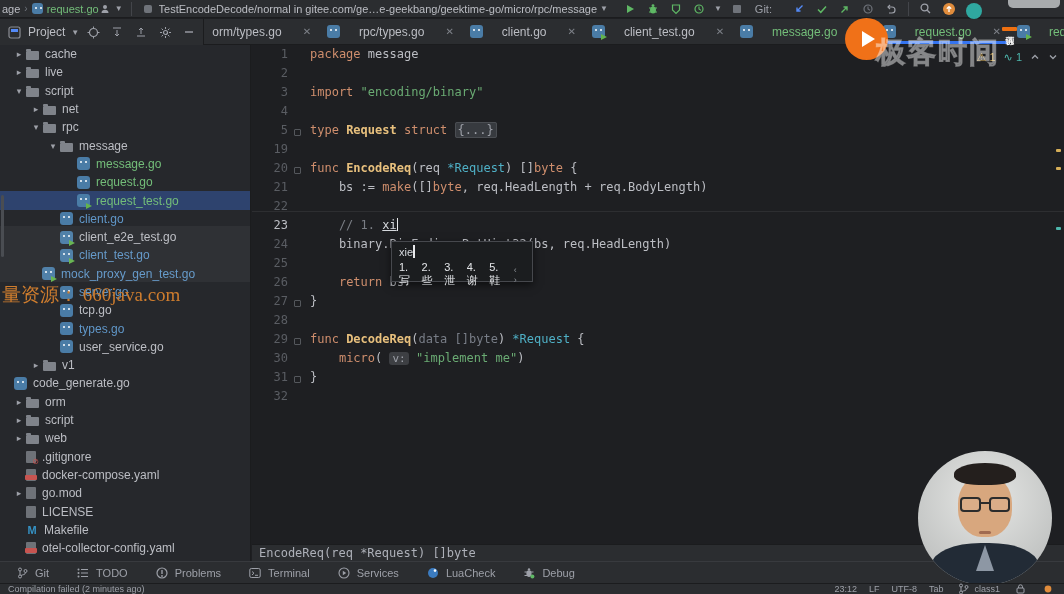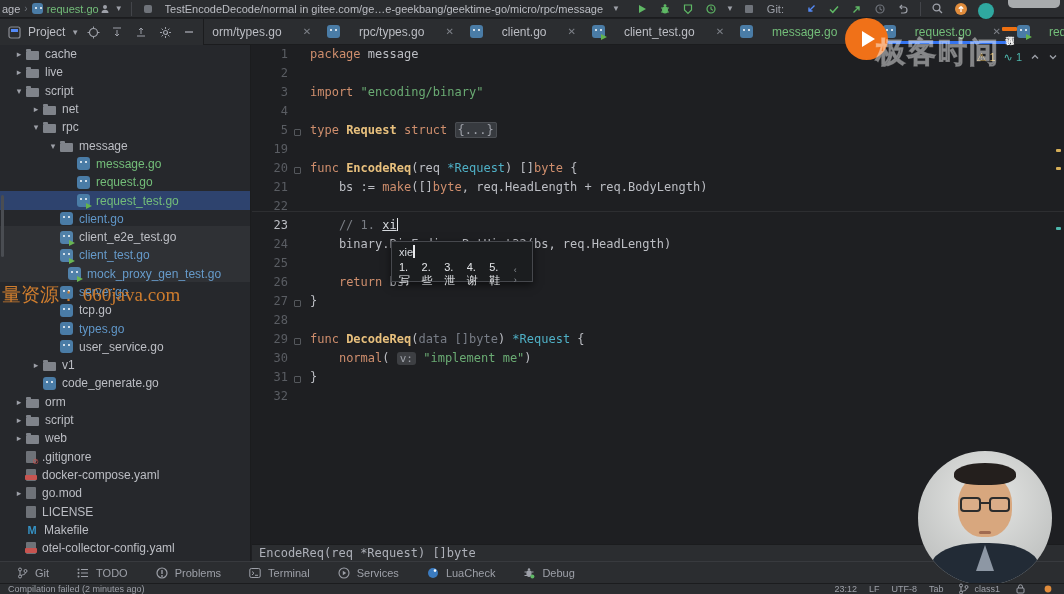--- a/index.html
+++ b/index.html
@@ -9,21 +9,21 @@
 
   
   .titlebar { position:absolute; left:0; top:0; width:1064px; height:18px;
     background:#2b2d30; border-bottom:1px solid #1b1c1e; display:flex; align-items:center;
     font-size:11px; color:#bcbec4; }
   .titlebar .crumb { display:flex; align-items:center; gap:4px; padding-left:2px; }
   .sep { color:#6f737a; font-size:10px; }
   .file-green { color:#73bd79; }
   .tb-icon { display:inline-flex; align-items:center; justify-content:center; width:16px; height:16px; }
   .vdiv { width:1px; height:14px; background:#43454a; margin:0 8px; }
-  .runconfig { display:flex; align-items:center; gap:9px; color:#bcbec4; }
+  .runconfig { display:flex; align-items:center; gap:3px; color:#bcbec4; }
   .runconfig .cfgtxt { max-width:480px; white-space:nowrap; overflow:hidden; }
   .chev { color:#9da0a8; font-size:8px; }
   .tb-actions { display:flex; align-items:center; gap:7px; margin-left:14px; }
   .gitlabel { color:#9da0a8; margin-left:10px; margin-right:15px; }
   .pill-overlay { position:absolute; right:4px; top:0; width:52px; height:8px; background:#b3b6b8;
     border-radius:0 0 5px 5px; opacity:.92; z-index:70; }
   .circle-teal-edge { position:absolute; right:-8px; top:2px; width:16px; height:16px; border-radius:50%;
     background:#2fa8a0; }
 
   
@@ -413,21 +413,21 @@
         <div class="tree-row" style="padding-left: 46px;">
           <span class="arrow"></span>
           <span class="icon-go test"></span>
           <span class="lbl">client_e2e_test.go</span>
         </div>
         <div class="tree-row" style="padding-left: 46px;">
           <span class="arrow"></span>
           <span class="icon-go test"></span>
           <span class="lbl t-blue">client_test.go</span>
         </div>
-        <div class="tree-row" style="padding-left: 54px;">
+        <div class="tree-row" style="padding-left: 28px;">
           <span class="arrow"></span>
           <span class="icon-go test"></span>
           <span class="lbl t-blue">mock_proxy_gen_test.go</span>
         </div>
         <div class="tree-row" style="padding-left: 46px;">
           <span class="arrow"></span>
           <span class="icon-go"></span>
           <span class="lbl t-blue">server.go</span>
         </div>
         <div class="tree-row" style="padding-left: 46px;">
@@ -443,21 +443,21 @@
         <div class="tree-row" style="padding-left: 46px;">
           <span class="arrow"></span>
           <span class="icon-go"></span>
           <span class="lbl">user_service.go</span>
         </div>
         <div class="tree-row" style="padding-left: 29px;">
           <span class="arrow">▸</span>
           <span class="icon-folder"></span>
           <span class="lbl">v1</span>
         </div>
-        <div class="tree-row" style="padding-left: 29px;">
+        <div class="tree-row" style="">
           <span class="arrow"></span>
           <span class="icon-go"></span>
           <span class="lbl">code_generate.go</span>
         </div>
         <div class="tree-row" style="padding-left: 12px;">
           <span class="arrow">▸</span>
           <span class="icon-folder"></span>
           <span class="lbl">orm</span>
         </div>
         <div class="tree-row" style="padding-left: 12px;">
@@ -537,21 +537,21 @@
         <div class="code-line"><span class="sk">func</span><span class="sp"> </span><span class="sf">EncodeReq</span><span class="sp">(req </span><span class="st">*Request</span><span class="sp">) []</span><span class="sb">byte</span><span class="sp"> {</span></div>
         <div class="code-line"><span class="sp">    bs := </span><span class="sb">make</span><span class="sp">([]</span><span class="sb">byte</span><span class="sp">, req.HeadLength + req.BodyLength)</span></div>
         <div class="code-line"></div>
         <div class="code-line"><span class="sc">    // 1. </span><span class="sime">xi</span><span class="caret"></span></div>
         <div class="code-line"><span class="sp">    binary.BigEndian.PutUint32(bs, req.HeadLength)</span></div>
         <div class="code-line"></div>
         <div class="code-line"><span class="sp">    </span><span class="sk">return</span><span class="sp"> bs</span></div>
         <div class="code-line"><span class="sp">}</span></div>
         <div class="code-line"></div>
         <div class="code-line"><span class="sk">func</span><span class="sp"> </span><span class="sf">DecodeReq</span><span class="sp">(</span><span class="sd">data []byte</span><span class="sp">) </span><span class="st">*Request</span><span class="sp"> {</span></div>
-        <div class="code-line"><span class="sp">    </span><span class="sb">normal</span><span class="sp">( </span><span class="sh">v:</span><span class="sp"> </span><span class="ss">"implement me"</span><span class="sp">)</span></div>
+        <div class="code-line"><span class="sp">    </span><span class="sb">micro</span><span class="sp">( </span><span class="sh">v:</span><span class="sp"> </span><span class="ss">"implement me"</span><span class="sp">)</span></div>
         <div class="code-line"><span class="sp">}</span></div>
         <div class="code-line"></div>
       </div>
     <div class="editor-hline"></div>
     <div class="inspections">
       <span class="insp-warn">⚠ <span>1</span></span>
       <span class="insp-typo">∿ <span>1</span></span>
       <span>
         <svg width="10" height="10" viewBox="0 0 10 10">
             <path d="M2 6.5L5 3.5l3 3" fill="none" stroke="#9da0a8" stroke-width="1.3"></path>

